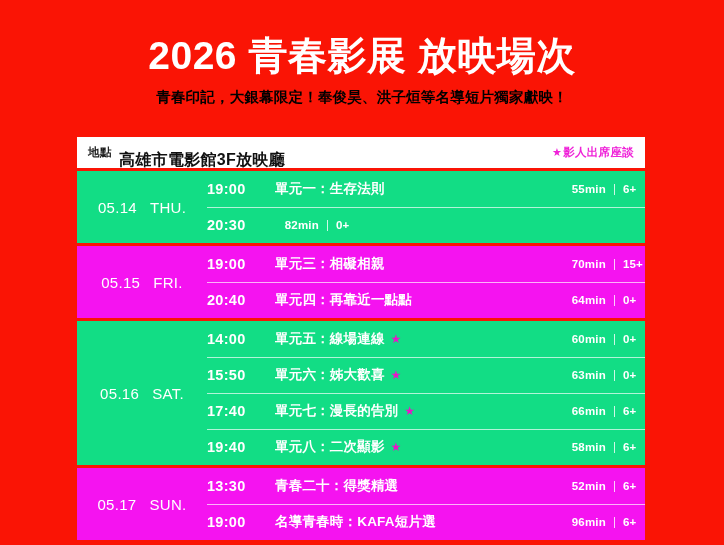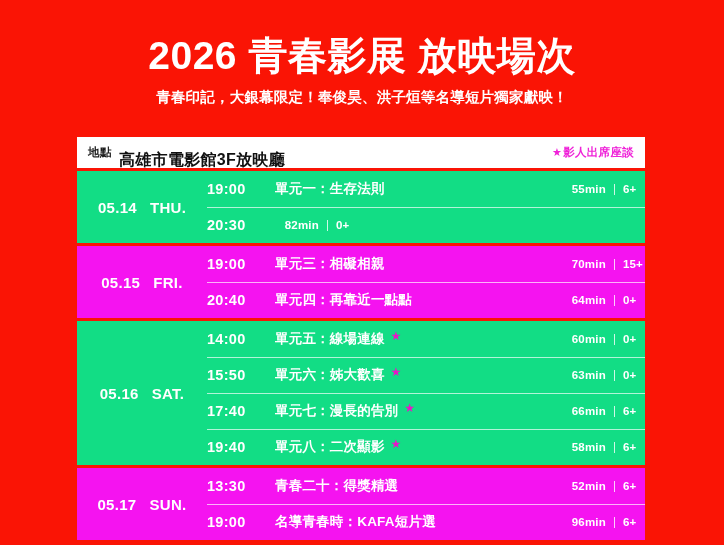--- a/index.html
+++ b/index.html
@@ -26,21 +26,21 @@
     font-weight: bold;
     color: #ffffff;
     letter-spacing: 0.5px;
     line-height: 1.05;
     white-space: nowrap;
   }
   .poster-subtitle {
     margin-top: 11px;
     font-size: 14.5px;
     font-weight: bold;
-    color: #ffffff;
+    color: #000000;
     letter-spacing: 0.2px;
     white-space: nowrap;
   }
 
   
   .schedule-card {
     position: absolute;
     left: 77px;
     top: 137px;
     width: 568px;
@@ -93,21 +93,21 @@
   .day-block.magenta { background: #f513f0; }
 
   .day-date {
     width: 130px;
     flex: 0 0 130px;
     display: flex;
     align-items: center;
     justify-content: center;
     gap: 13px;
     color: #ffffff;
-    font-weight: bold;
+    font-weight: normal;
     box-sizing: border-box;
   }
   .day-date .d-num {
     font-size: 15px;
     letter-spacing: 0.3px;
   }
   .day-date .d-dow {
     font-size: 15px;
     letter-spacing: 0.3px;
   }
@@ -145,21 +145,21 @@
     letter-spacing: 0.3px;
   }
   .s-title {
     flex: 1 1 auto;
     font-size: 13.5px;
     font-weight: bold;
     letter-spacing: 0.2px;
     white-space: nowrap;
     overflow: hidden;
     display: flex;
-    align-items: flex-start;
+    align-items: center;
   }
   .s-star {
     color: #e915c9;
     font-size: 12px;
     margin-left: 6px;
     line-height: 1;
   }
 
   .s-meta {
     flex: 0 0 auto;

